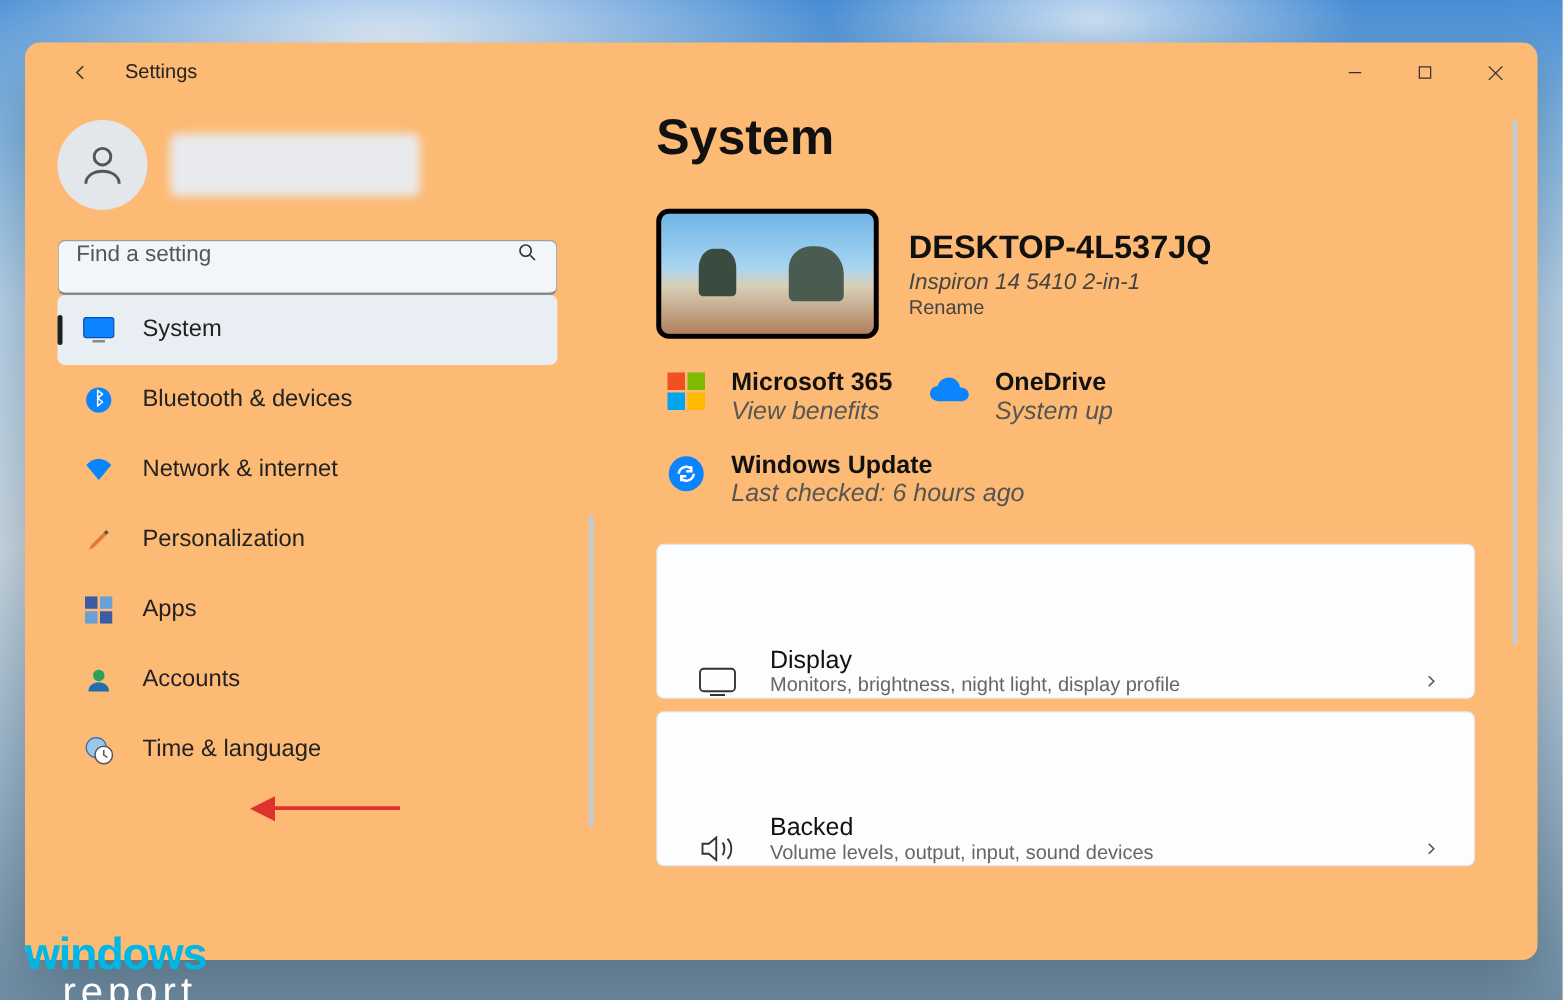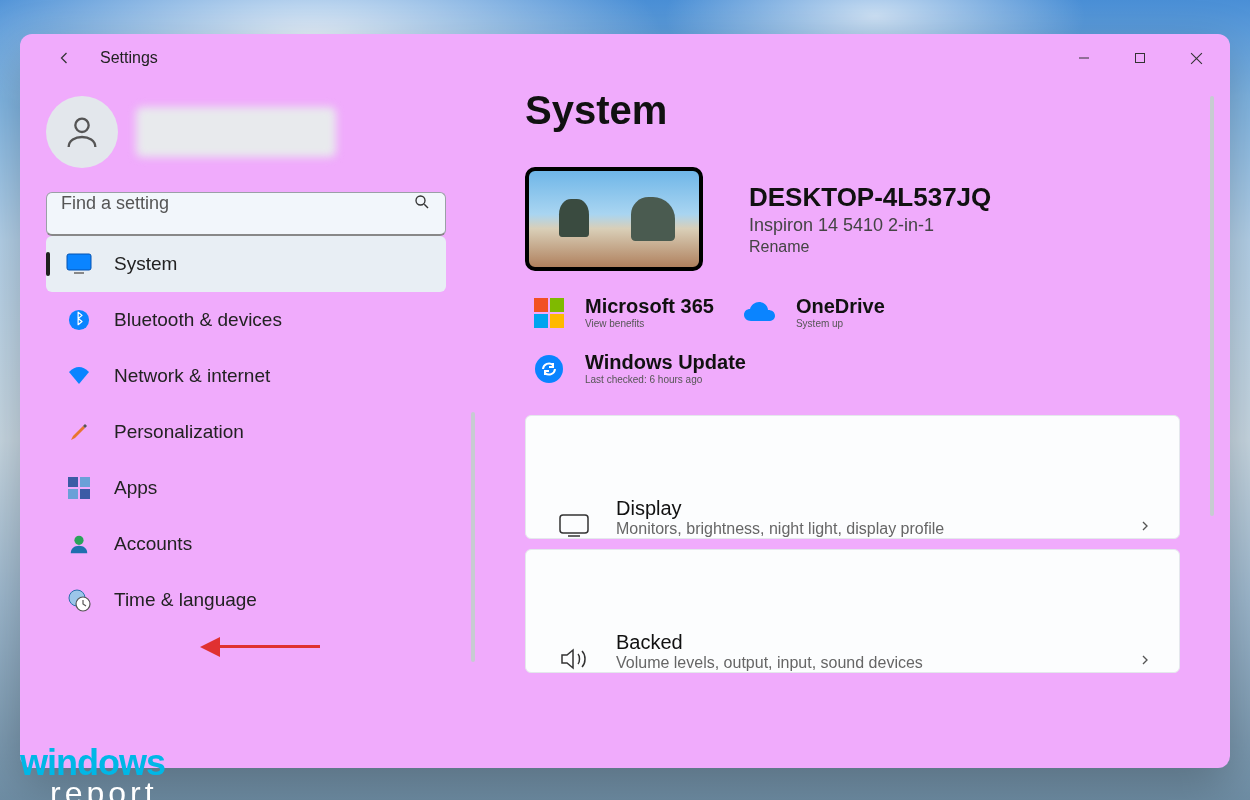--- a/index.html
+++ b/index.html
@@ -14,21 +14,21 @@
   }
   .watermark {
     position: absolute; left: 20px; bottom: -8px; color: #00b7e6;
     font-weight: 700; font-size: 36px; line-height: .9; letter-spacing: -1px;
     z-index: 50; font-family: "Segoe UI", sans-serif;
   }
   .watermark .wreport { color: #fff; font-weight: 400; font-size: 32px; letter-spacing: 4px; margin-left: 30px; }
 
   .window {
     position: absolute; left: 20px; top: 34px; width: 1210px; height: 734px;
-    background: #f0abfc; border-radius: 12px; box-shadow: 0 18px 50px rgba(0,0,0,.25);
+    background: #fdba74; border-radius: 12px; box-shadow: 0 18px 50px rgba(0,0,0,.25);
     overflow: hidden;
   }
   .titlebar { height: 48px; display:flex; align-items:center; padding: 0 6px 0 22px; }
   .back-btn { width:44px; height:40px; display:flex; align-items:center; justify-content:center; border-radius:6px; color:#333; cursor:pointer; }
   .title-label { font-size: 16px; color:#222; margin-left: 14px; }
   .winbtns { margin-left:auto; display:flex; }
   .winbtn { width:56px; height:40px; display:flex; align-items:center; justify-content:center; color:#333; cursor:pointer; }
 
   .body { display:flex; height: calc(100% - 48px); }
 
@@ -48,34 +48,34 @@
   .nav-item .nicon { width:26px; height:26px; display:flex; align-items:center; justify-content:center; }
   .sidebar-scroll { position:absolute; right:0; top:330px; width:4px; height:250px; background:#c6cbd1; border-radius:3px; }
 
   
   .arrow-annot { position:absolute; left:180px; top:555px; width:120px; height:20px; pointer-events:none; }
   .arrow-line { position:absolute; right:0; top:8px; width:100px; height:3px; background:#e03131; }
   .arrow-head { position:absolute; left:0; top:0; width:0; height:0; border-right:20px solid #e03131; border-top:10px solid transparent; border-bottom:10px solid transparent; }
 
   .main { flex:1; padding: 6px 50px 0 50px; position:relative; }
   .main h1 { font-size: 40px; font-weight:600; color:#111; margin-bottom: 34px; }
-  .pc-block { display:flex; gap:46px; align-items:center; margin-bottom: 24px; }
+  .pc-block { display:flex; gap:24px; align-items:center; margin-bottom: 24px; }
   .pc-thumb { width:178px; height:104px; border-radius:10px; border:4px solid #000; background:
      linear-gradient(180deg,#6fb6e8 0%, #a9d5f1 45%, #d9cfb8 60%, #b0815e 100%);
      position:relative; overflow:hidden; }
   .pc-thumb::before { content:""; position:absolute; left:30px; bottom:30px; width:30px; height:38px; background:#3a4b40; border-radius:40% 40% 10% 10%; }
   .pc-thumb::after { content:""; position:absolute; right:24px; bottom:26px; width:44px; height:44px; background:#4a5b50; border-radius:40% 50% 10% 10%; }
   .pc-name { font-size:26px; font-weight:600; color:#111; }
-  .pc-model { font-size:18px; color:#444; margin-top:2px; }
+  .pc-model { font-size:18px; color:#444; margin-top:2px;font-style:italic; }
   .pc-rename { font-size:16px; color:#444; margin-top:2px; cursor:pointer; }
   .tiles-row { display:flex; gap:28px; margin-left:6px; margin-bottom: 20px; }
   .tile { display:flex; gap:18px; align-items:flex-start; cursor:pointer; }
   .tile .ticon { width:36px; height:36px; display:flex; align-items:center; justify-content:center; }
   .tile .t-title { font-size:20px; font-weight:600; color:#111; }
-  .tile .t-sub { font-size:10px; color:#555; }
+  .tile .t-sub { font-size:20px; color:#555;font-style:italic; }
   .card-list { display:flex; flex-direction:column; gap:10px; }
   .card { background:#fcfdfe; border:1px solid #e4e8ec; border-radius:6px; height:124px; display:flex; align-items:flex-end; padding:0 26px; cursor:pointer; }
   .card .cicon { width:44px; display:flex; justify-content:center; color:#333; }
   .card .ctext { margin-left: 20px; flex:1; }
   .card .c-title { font-size:20px; color:#111; }
   .card .c-sub { font-size:16px; color:#666; }
   .card .chev { color:#555; }
 
   .main-scroll { position:absolute; right:16px; top:14px; width:4px; height:420px; background:#c6cbd1; border-radius:3px; }
 

